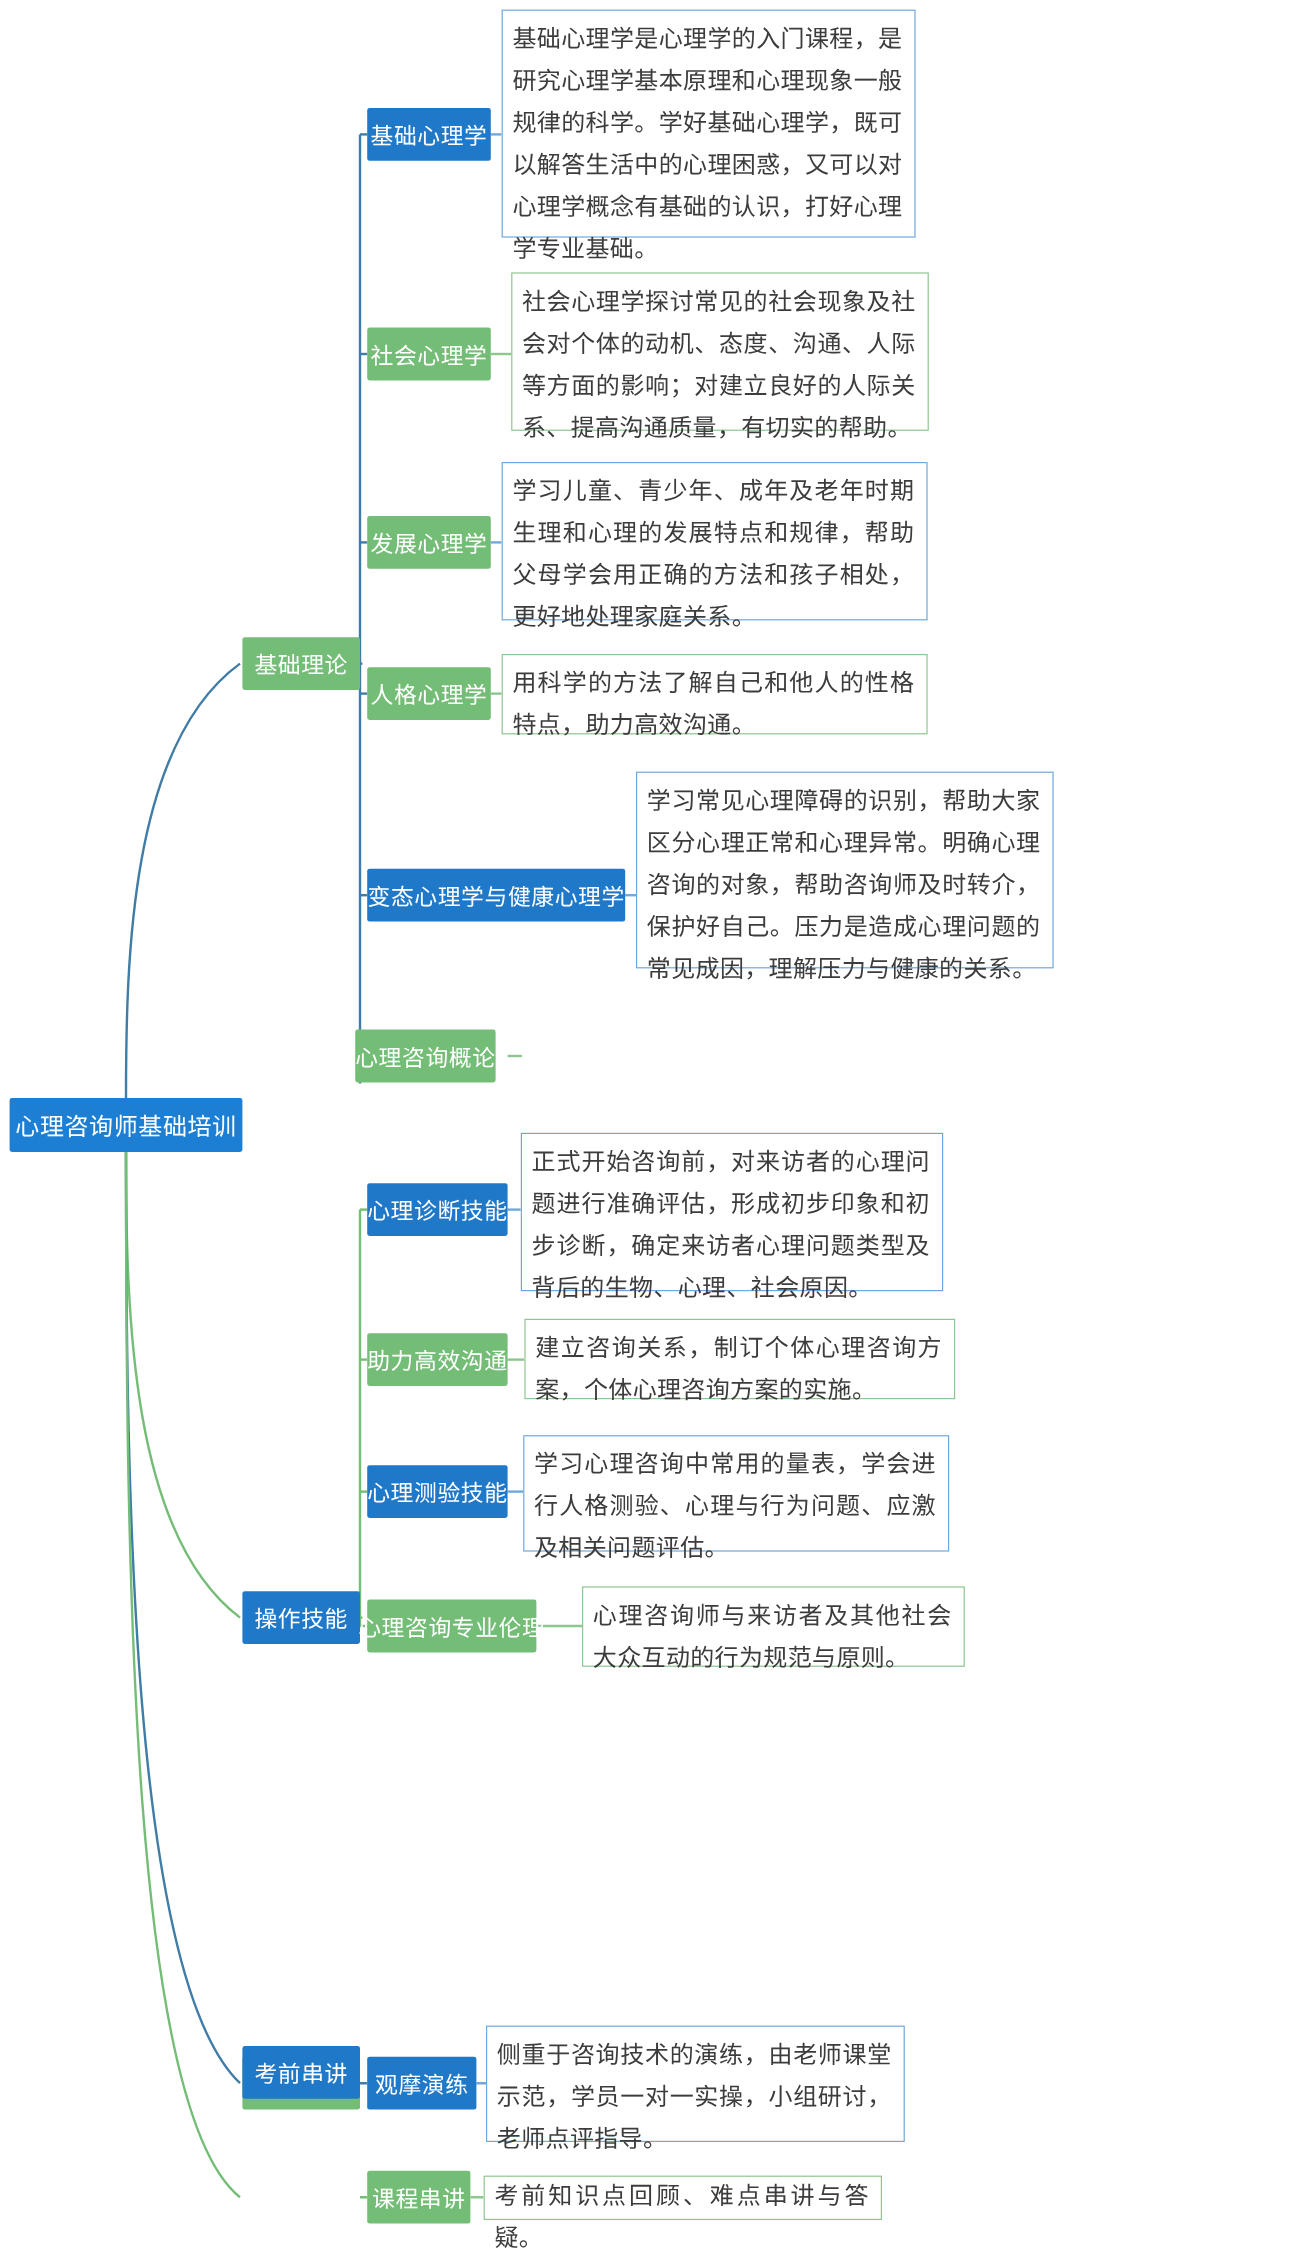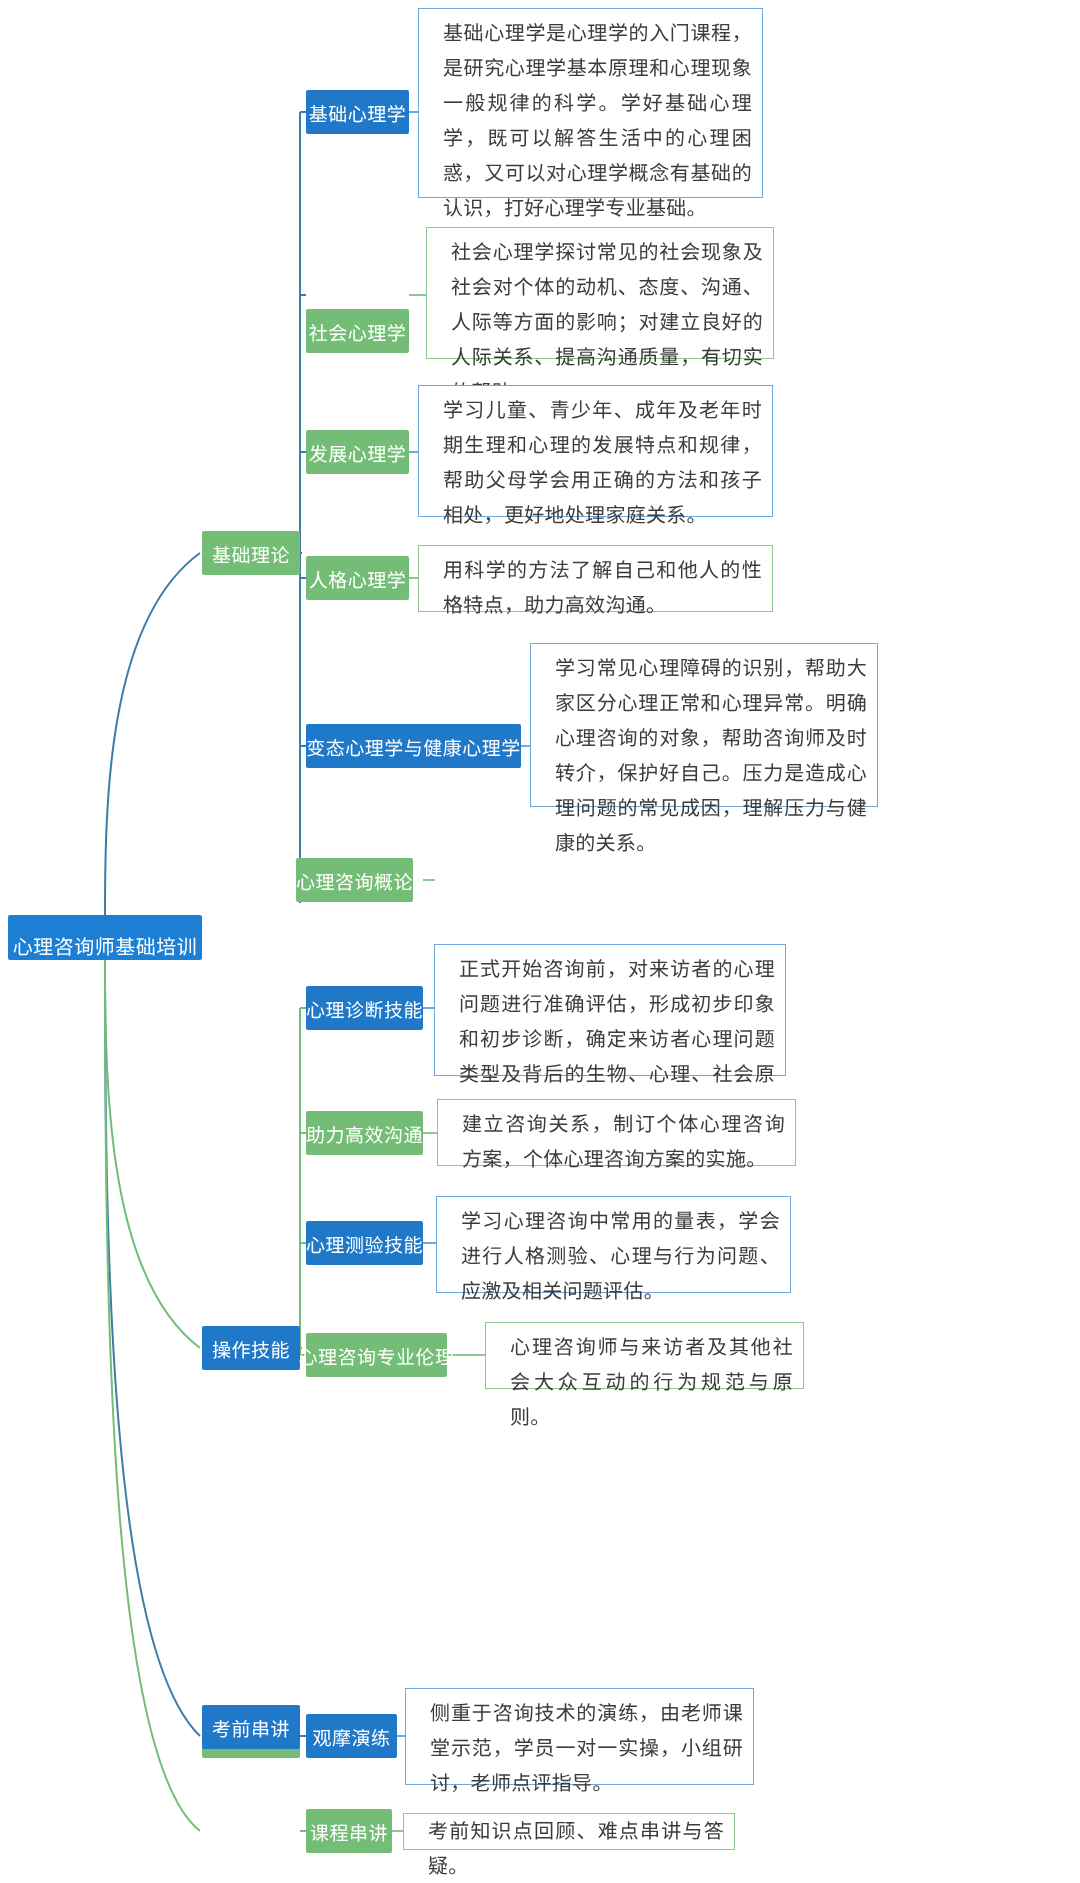--- a/index.html
+++ b/index.html
@@ -57,21 +57,21 @@
   }
   .node.lvl3 {
     font-size: 19px;
     border-radius: 2px;
   }
   .desc {
     position: absolute;
     box-sizing: border-box;
     background: #ffffff;
     border: 1px solid #6fa8dc;
-    padding: 7px 10px 7px 24px;
+    padding: 7px 10px 7px 8px;
     font-family: Liberation Sans, sans-serif;
     font-size: 20px;
     line-height: 35px;
     color: #3c3c3c;
     text-align: justify;
     text-justify: inter-ideograph;
     letter-spacing: 0.3px;
   }
   .desc.greenline {
     border-color: #8dc68f;
@@ -123,21 +123,21 @@
       <path d="M423 880 L435 880" stroke="#8dc68f"></path>
       <path d="M423 1008 L434 1008" stroke="#6fa8dc"></path>
       <path d="M423 1133 L437 1133" stroke="#8dc68f"></path>
       <path d="M423 1243 L436 1243" stroke="#6fa8dc"></path>
       <path d="M447 1355 L485 1355" stroke="#8dc68f"></path>
       <path d="M397 1736 L405 1736" stroke="#6fa8dc"></path>
       <path d="M392 1831 L403 1831" stroke="#8dc68f"></path>
     </g>
   </svg>
 
-  <div class="node root blue" style="left:8px; top:915px; width:194px; height:45px;align-items:flex-end;">
+  <div class="node root blue" style="left:8px; top:915px; width:194px; height:45px;">
     <span>心理咨询师基础培训</span>
   </div>
 
   <div class="node lvl2 green" style="left:202px; top:531px; width:98px; height:44px;">
     <span>基础理论</span>
   </div>
 
   <div class="node lvl2 blue" style="left:202px; top:1326px; width:98px; height:44px;">
     <span>操作技能</span>
   </div>
@@ -150,21 +150,21 @@
     <span>考前串讲</span>
   </div>
 
   <div class="node lvl3 blue" style="left:306px; top:90px; width:103px; height:44px;">
     <span>基础心理学</span>
   </div>
   <div class="desc blueline" style="left:418px; top:8px; width:345px; height:190px;">
     <span>基础心理学是心理学的入门课程，是研究心理学基本原理和心理现象一般规律的科学。学好基础心理学，既可以解答生活中的心理困惑，又可以对心理学概念有基础的认识，打好心理学专业基础。</span>
   </div>
 
-  <div class="node lvl3 green" style="left:306px; top:273px; width:103px; height:44px;margin-top:36px;">
+  <div class="node lvl3 green" style="left:306px; top:273px; width:103px; height:44px;">
     <span>社会心理学</span>
   </div>
   <div class="desc greenline" style="left:426px; top:227px; width:348px; height:132px;">
     <span>社会心理学探讨常见的社会现象及社会对个体的动机、态度、沟通、人际等方面的影响；对建立良好的人际关系、提高沟通质量，有切实的帮助。</span>
   </div>
 
   <div class="node lvl3 green" style="left:306px; top:430px; width:103px; height:44px;">
     <span>发展心理学</span>
   </div>
   <div class="desc blueline" style="left:418px; top:385px; width:355px; height:132px;">

